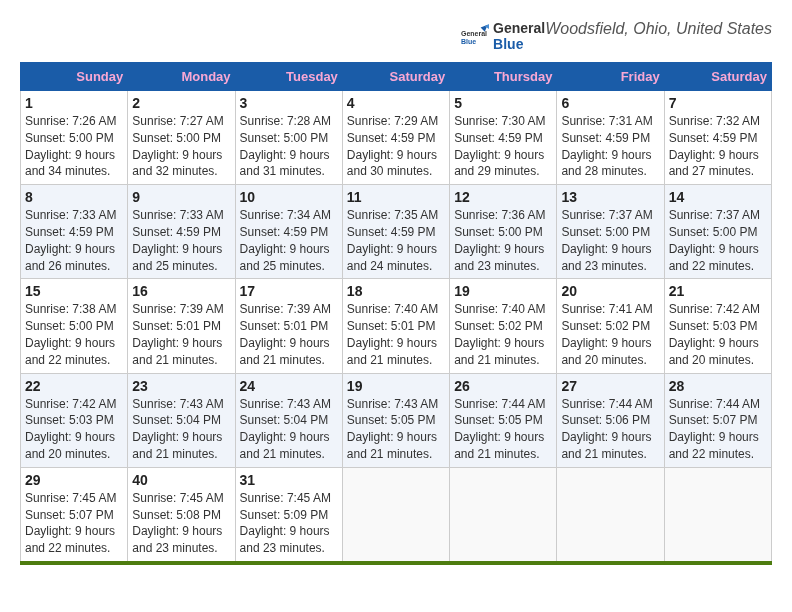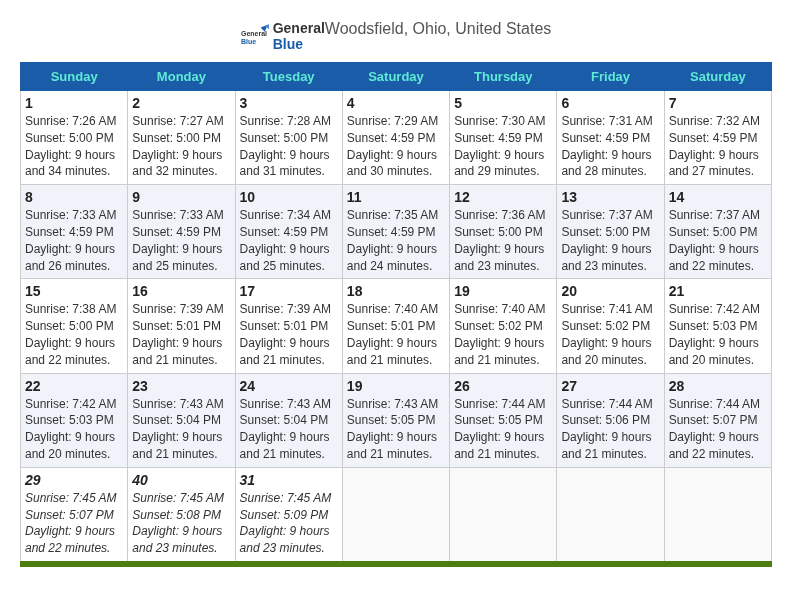--- a/index.html
+++ b/index.html
@@ -5,55 +5,56 @@
     * { box-sizing: border-box; margin: 0; padding: 0; }
     body {
       font-family: Arial, sans-serif;
       background: #fff;
       width: 792px;
       min-height: 612px;
       padding: 20px;
     }
     .header-area {
       display: flex;
-      justify-content: center;
+      justify-content: flex-end;
       align-items: flex-start;
       margin-bottom: 10px;
     }
     .logo {
       display: flex;
       align-items: center;
       gap: 4px;
     }
     .logo-bird {
       width: 28px;
       height: 28px;
     }
     .title-area {
       text-align: right;
+      font-style: italic;
     }
     .month-title {
       font-size: 36px;
       font-weight: bold;
       color: #333;
     }
     .location-title {
       font-size: 16px;
       color: #555;
     }
     .calendar {
       width: 100%;
       border-collapse: collapse;
       font-size: 11px;
     }
     .calendar th {
       background: #1a5ca8;
-      color: #5eead4;
+      color: #f9a8d4;
       padding: 6px 4px;
-      text-align: center;
+      text-align: right;
       font-size: 13px;
       font-weight: bold;
       border: 1px solid #1a5ca8;
     }
     .calendar td {
       border: 1px solid #ccc;
       vertical-align: top;
       padding: 4px;
       width: calc(100% / 7);
       min-height: 80px;
@@ -71,22 +72,21 @@
     }
     .day-info {
       font-size: 12px;
       color: #333;
       line-height: 1.4;
     }
     .empty-cell {
       background: #f9f9f9 !important;
     }
     .last-row td {
-      border-bottom: 6px solid #4d7c0f;
-      font-style: italic;
+      border-bottom: 4px solid #4d7c0f;
     }
   </style>
 </head>
 <body>
 
 <div class="header-area">
   <div class="logo">
     <svg class="logo-bird" viewBox="0 0 40 40">
       <text y="20" font-size="10" font-weight="bold" fill="#333">General</text>
       <text y="32" font-size="10" font-weight="bold" fill="#1a5ca8">Blue</text>

